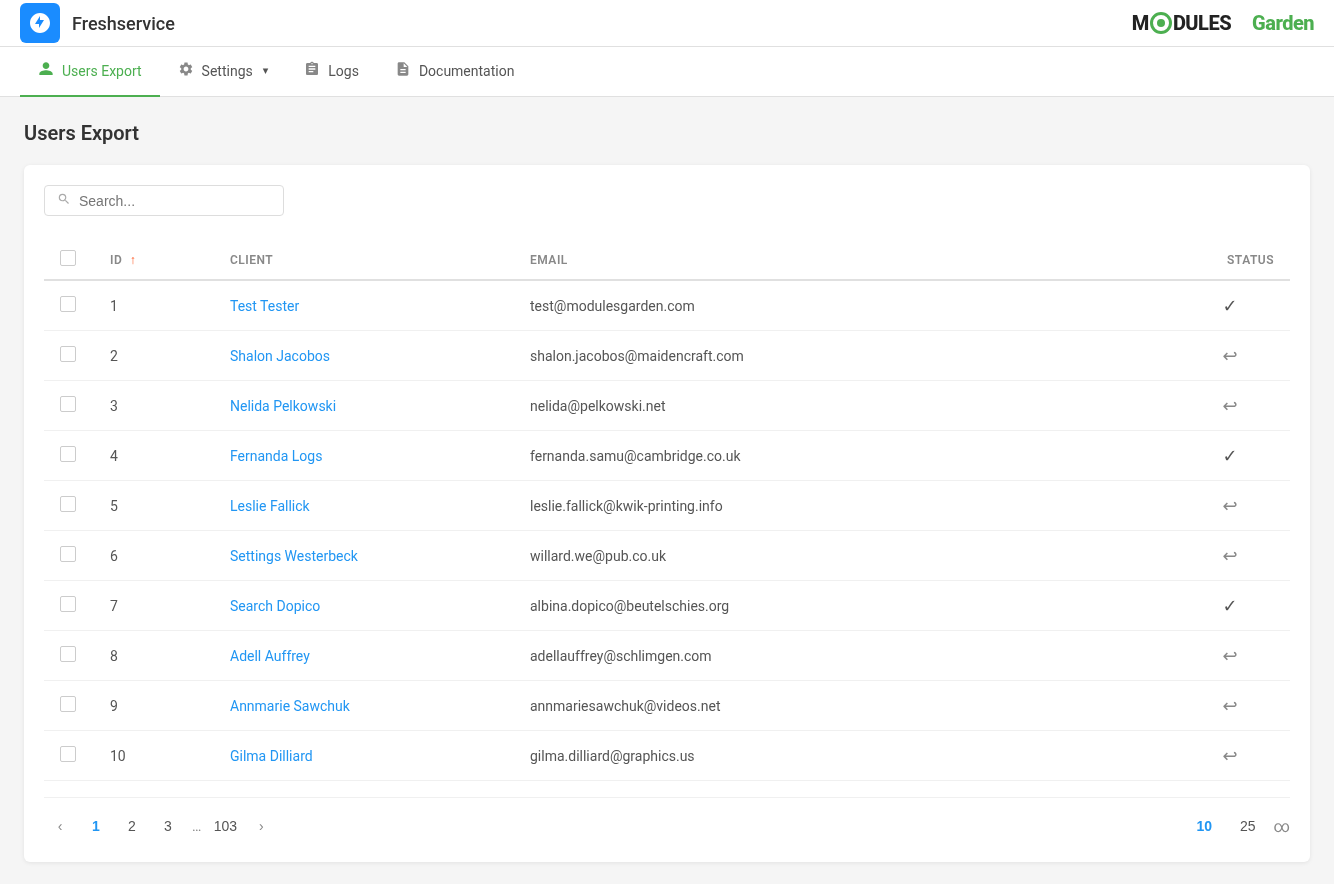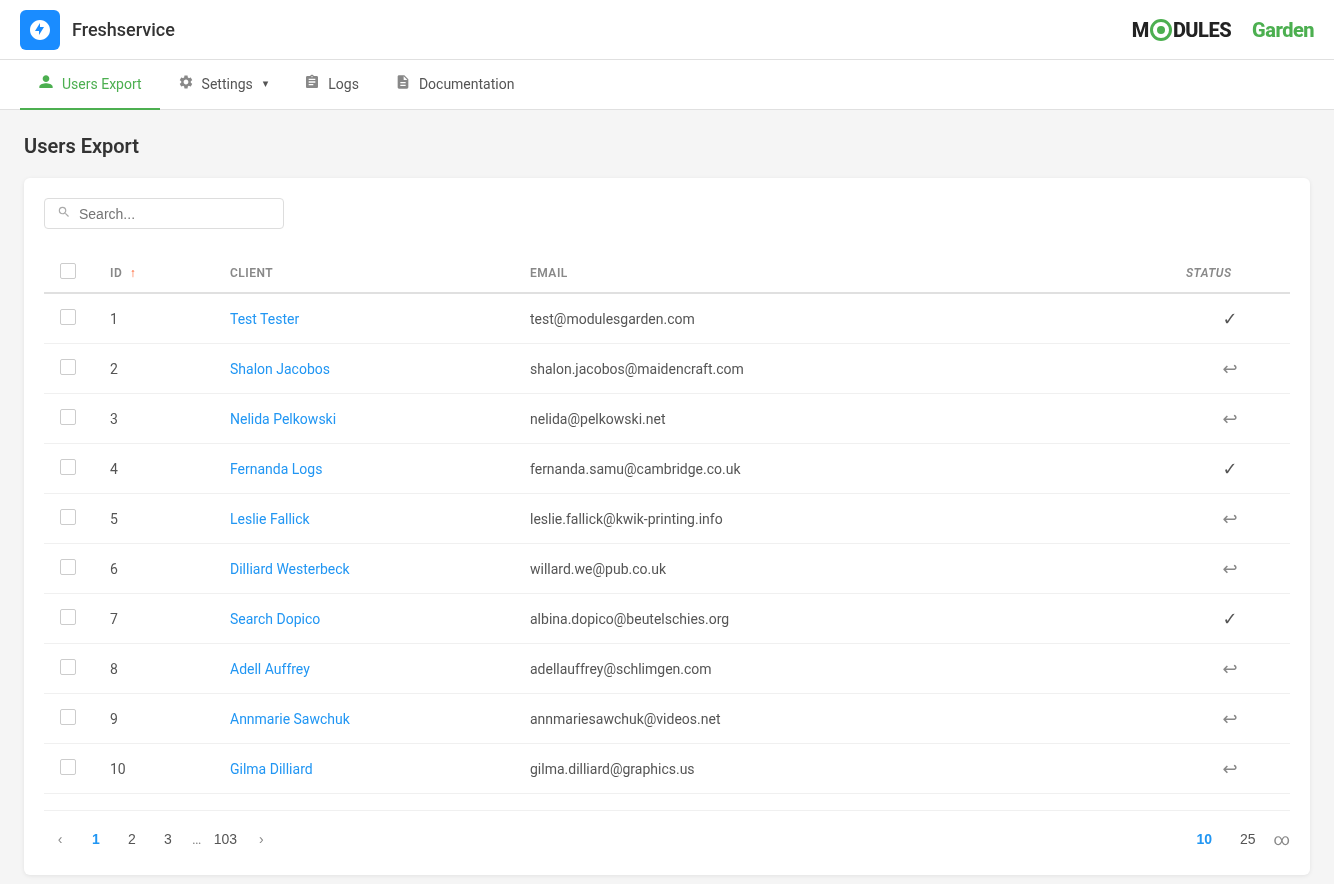--- a/index.html
+++ b/index.html
@@ -2,21 +2,21 @@
 <html><head>
   <meta charset="utf-8">
   <style>
     * { box-sizing: border-box; margin: 0; padding: 0; }
     body { font-family: -apple-system, BlinkMacSystemFont, 'Segoe UI', Roboto, sans-serif; background: #f5f5f5; color: #333; font-size: 14px; }
 
     
     .header {
       background: #fff;
       border-bottom: 1px solid #e0e0e0;
-      height: 60px;
+      height: 47px;
       display: flex;
       align-items: center;
       justify-content: space-between;
       padding: 0 20px;
     }
     .header-left { display: flex; align-items: center; gap: 12px; }
     .logo-icon {
       width: 40px; height: 40px;
       background: #1a8cff;
       border-radius: 6px;
@@ -92,21 +92,21 @@
       padding: 10px 16px;
       font-size: 12px;
       font-weight: 600;
       color: #888;
       letter-spacing: 0.5px;
       text-transform: uppercase;
     }
     .data-table thead th.th-id { width: 120px; }
     .data-table thead th.th-client { width: 300px; }
     .data-table thead th.th-email { }
-    .data-table thead th.th-status { width: 120px; text-align: left; font-style: italic; }
+    .data-table thead th.th-status { width: 120px; text-align: right; }
 
     .data-table tbody tr {
       border-bottom: 1px solid #f0f0f0;
     }
 
     .data-table tbody td {
       padding: 14px 16px;
       vertical-align: middle;
     }
     .td-id { color: #555; font-size: 14px; }
@@ -324,21 +324,21 @@
       <td class="td-id">5</td>
       <td class="td-client"><a href="#">Leslie Fallick</a></td>
       <td class="td-email">leslie.fallick@kwik-printing.info</td>
       <td class="td-status"><span class="status-redo" style="font-size:18px;">↩</span></td>
     </tr>
           <tr>
       <td style="width:50px;">
         <input type="checkbox" class="row-checkbox" style="">
       </td>
       <td class="td-id">6</td>
-      <td class="td-client"><a href="#">Dilliard Westerbeck</a></td>
+      <td class="td-client"><a href="#">Settings Westerbeck</a></td>
       <td class="td-email">willard.we@pub.co.uk</td>
       <td class="td-status"><span class="status-redo" style="font-size:18px;">↩</span></td>
     </tr>
           <tr>
       <td style="width:50px;">
         <input type="checkbox" class="row-checkbox" style="">
       </td>
       <td class="td-id">7</td>
       <td class="td-client"><a href="#">Search Dopico</a></td>
       <td class="td-email">albina.dopico@beutelschies.org</td>

